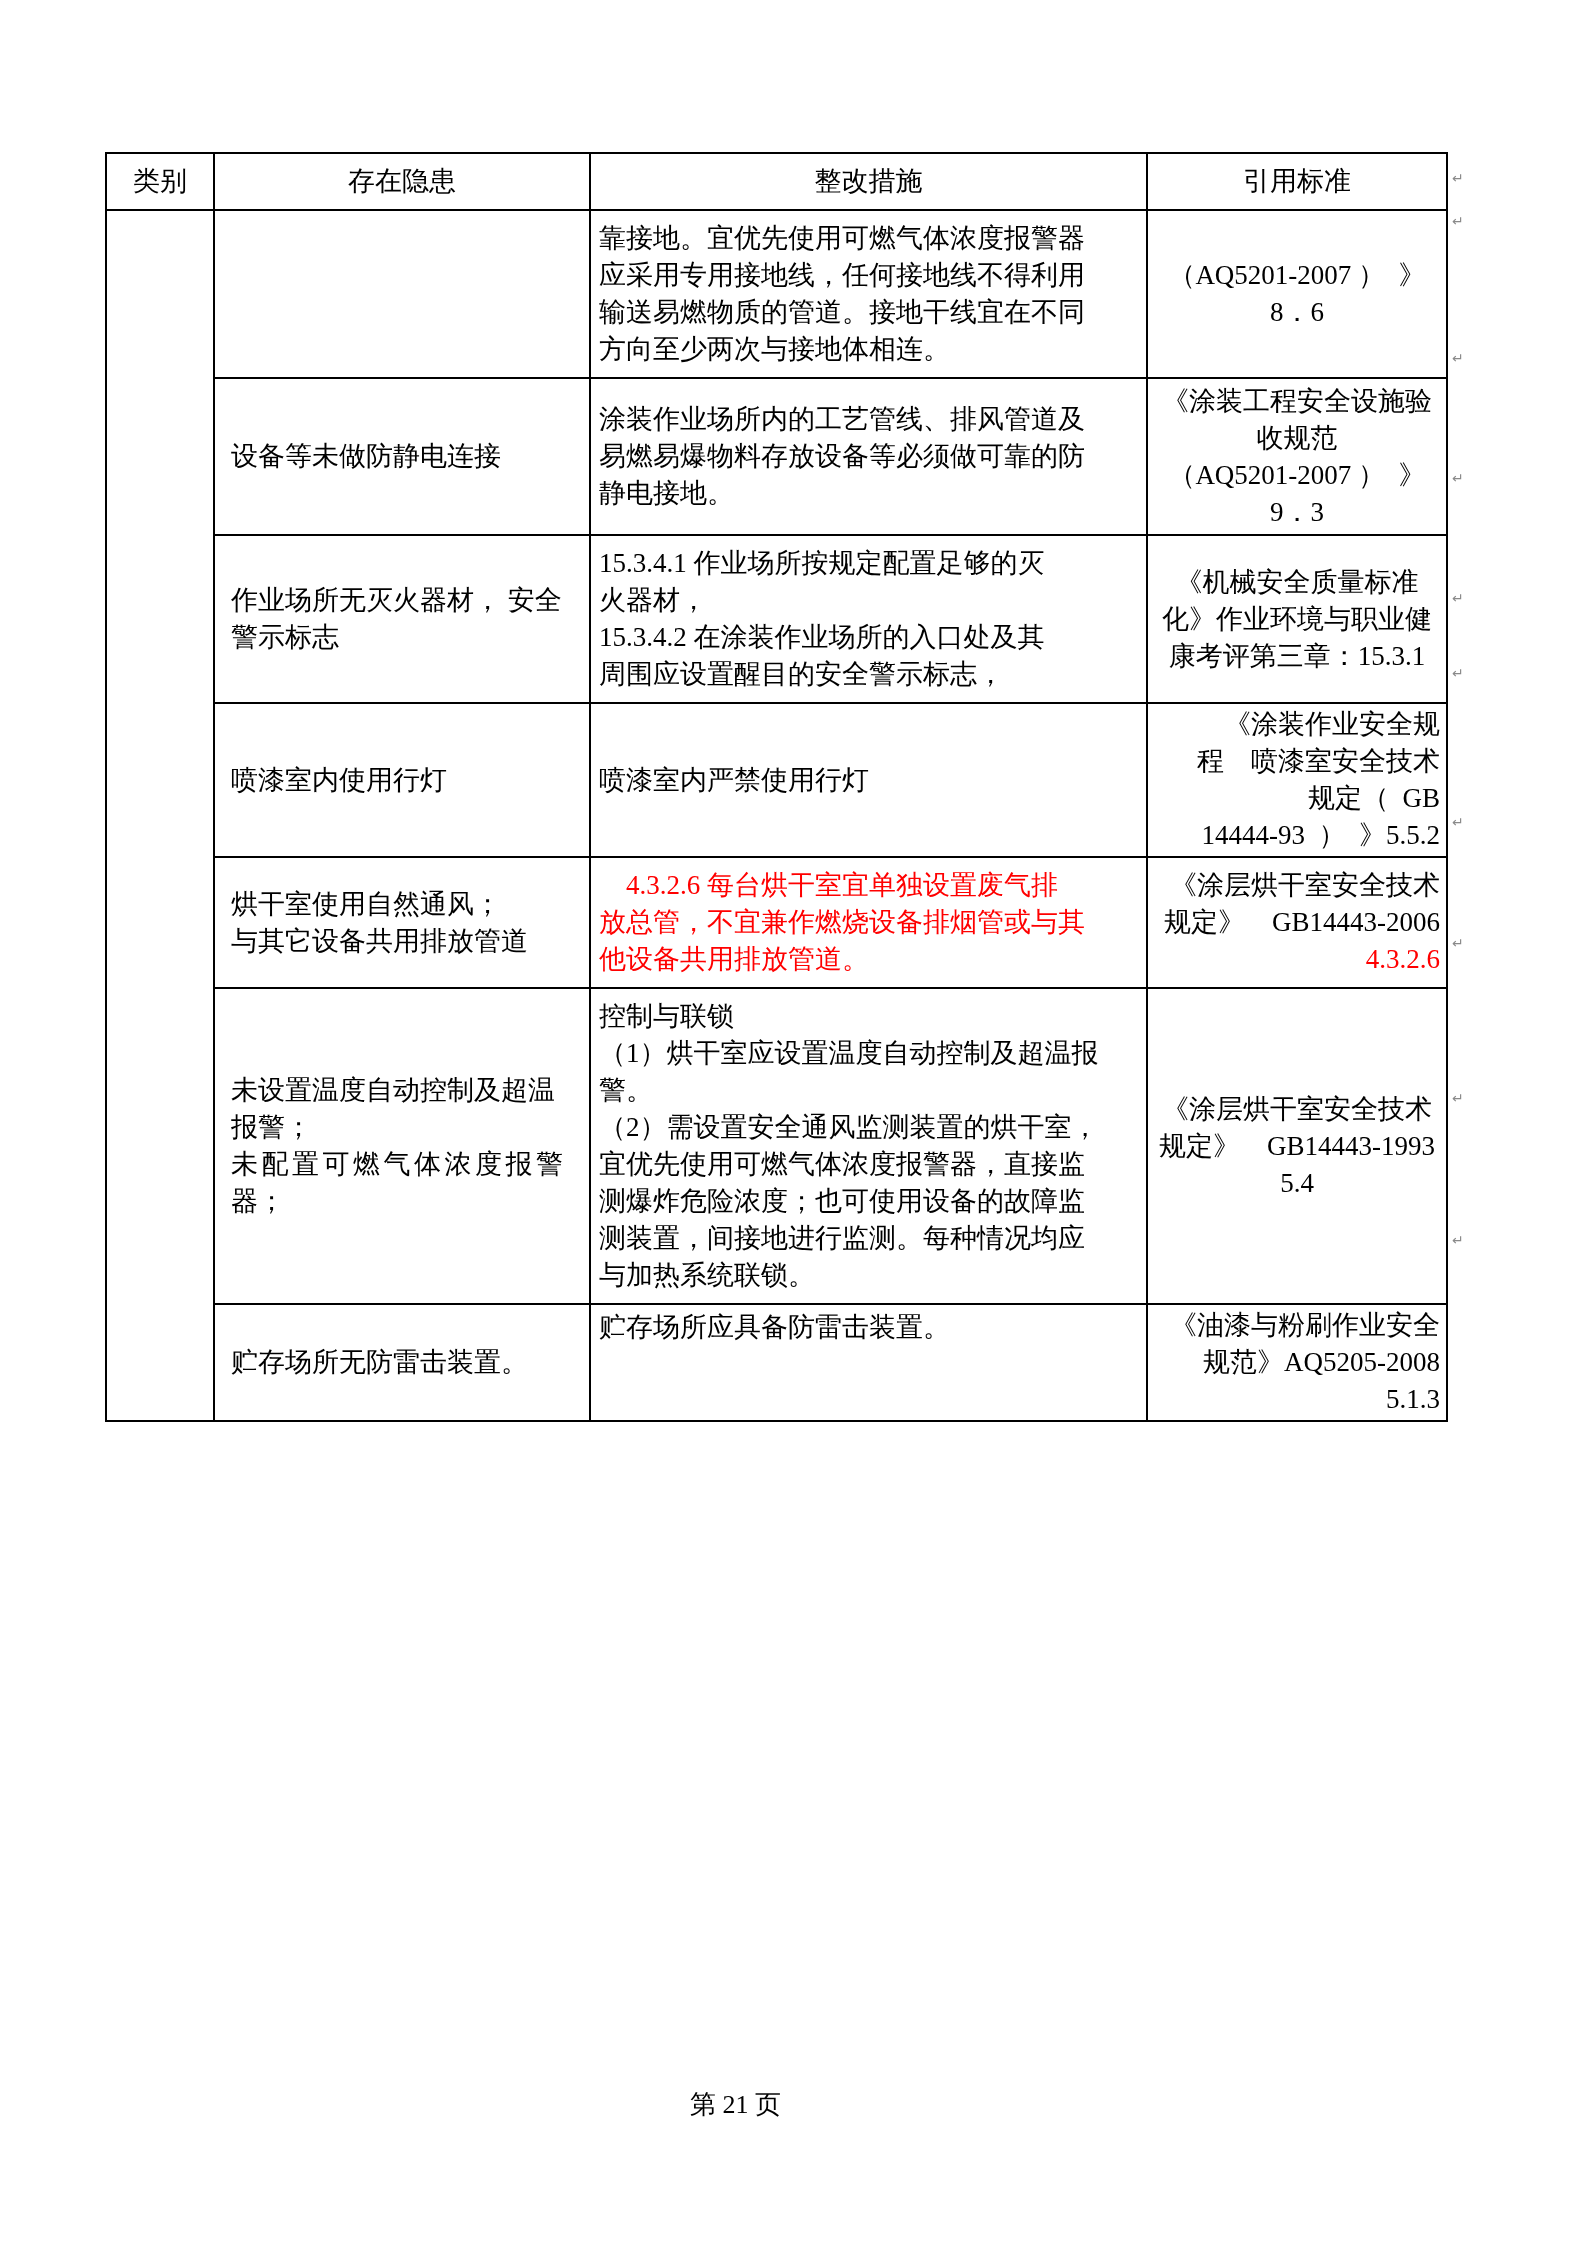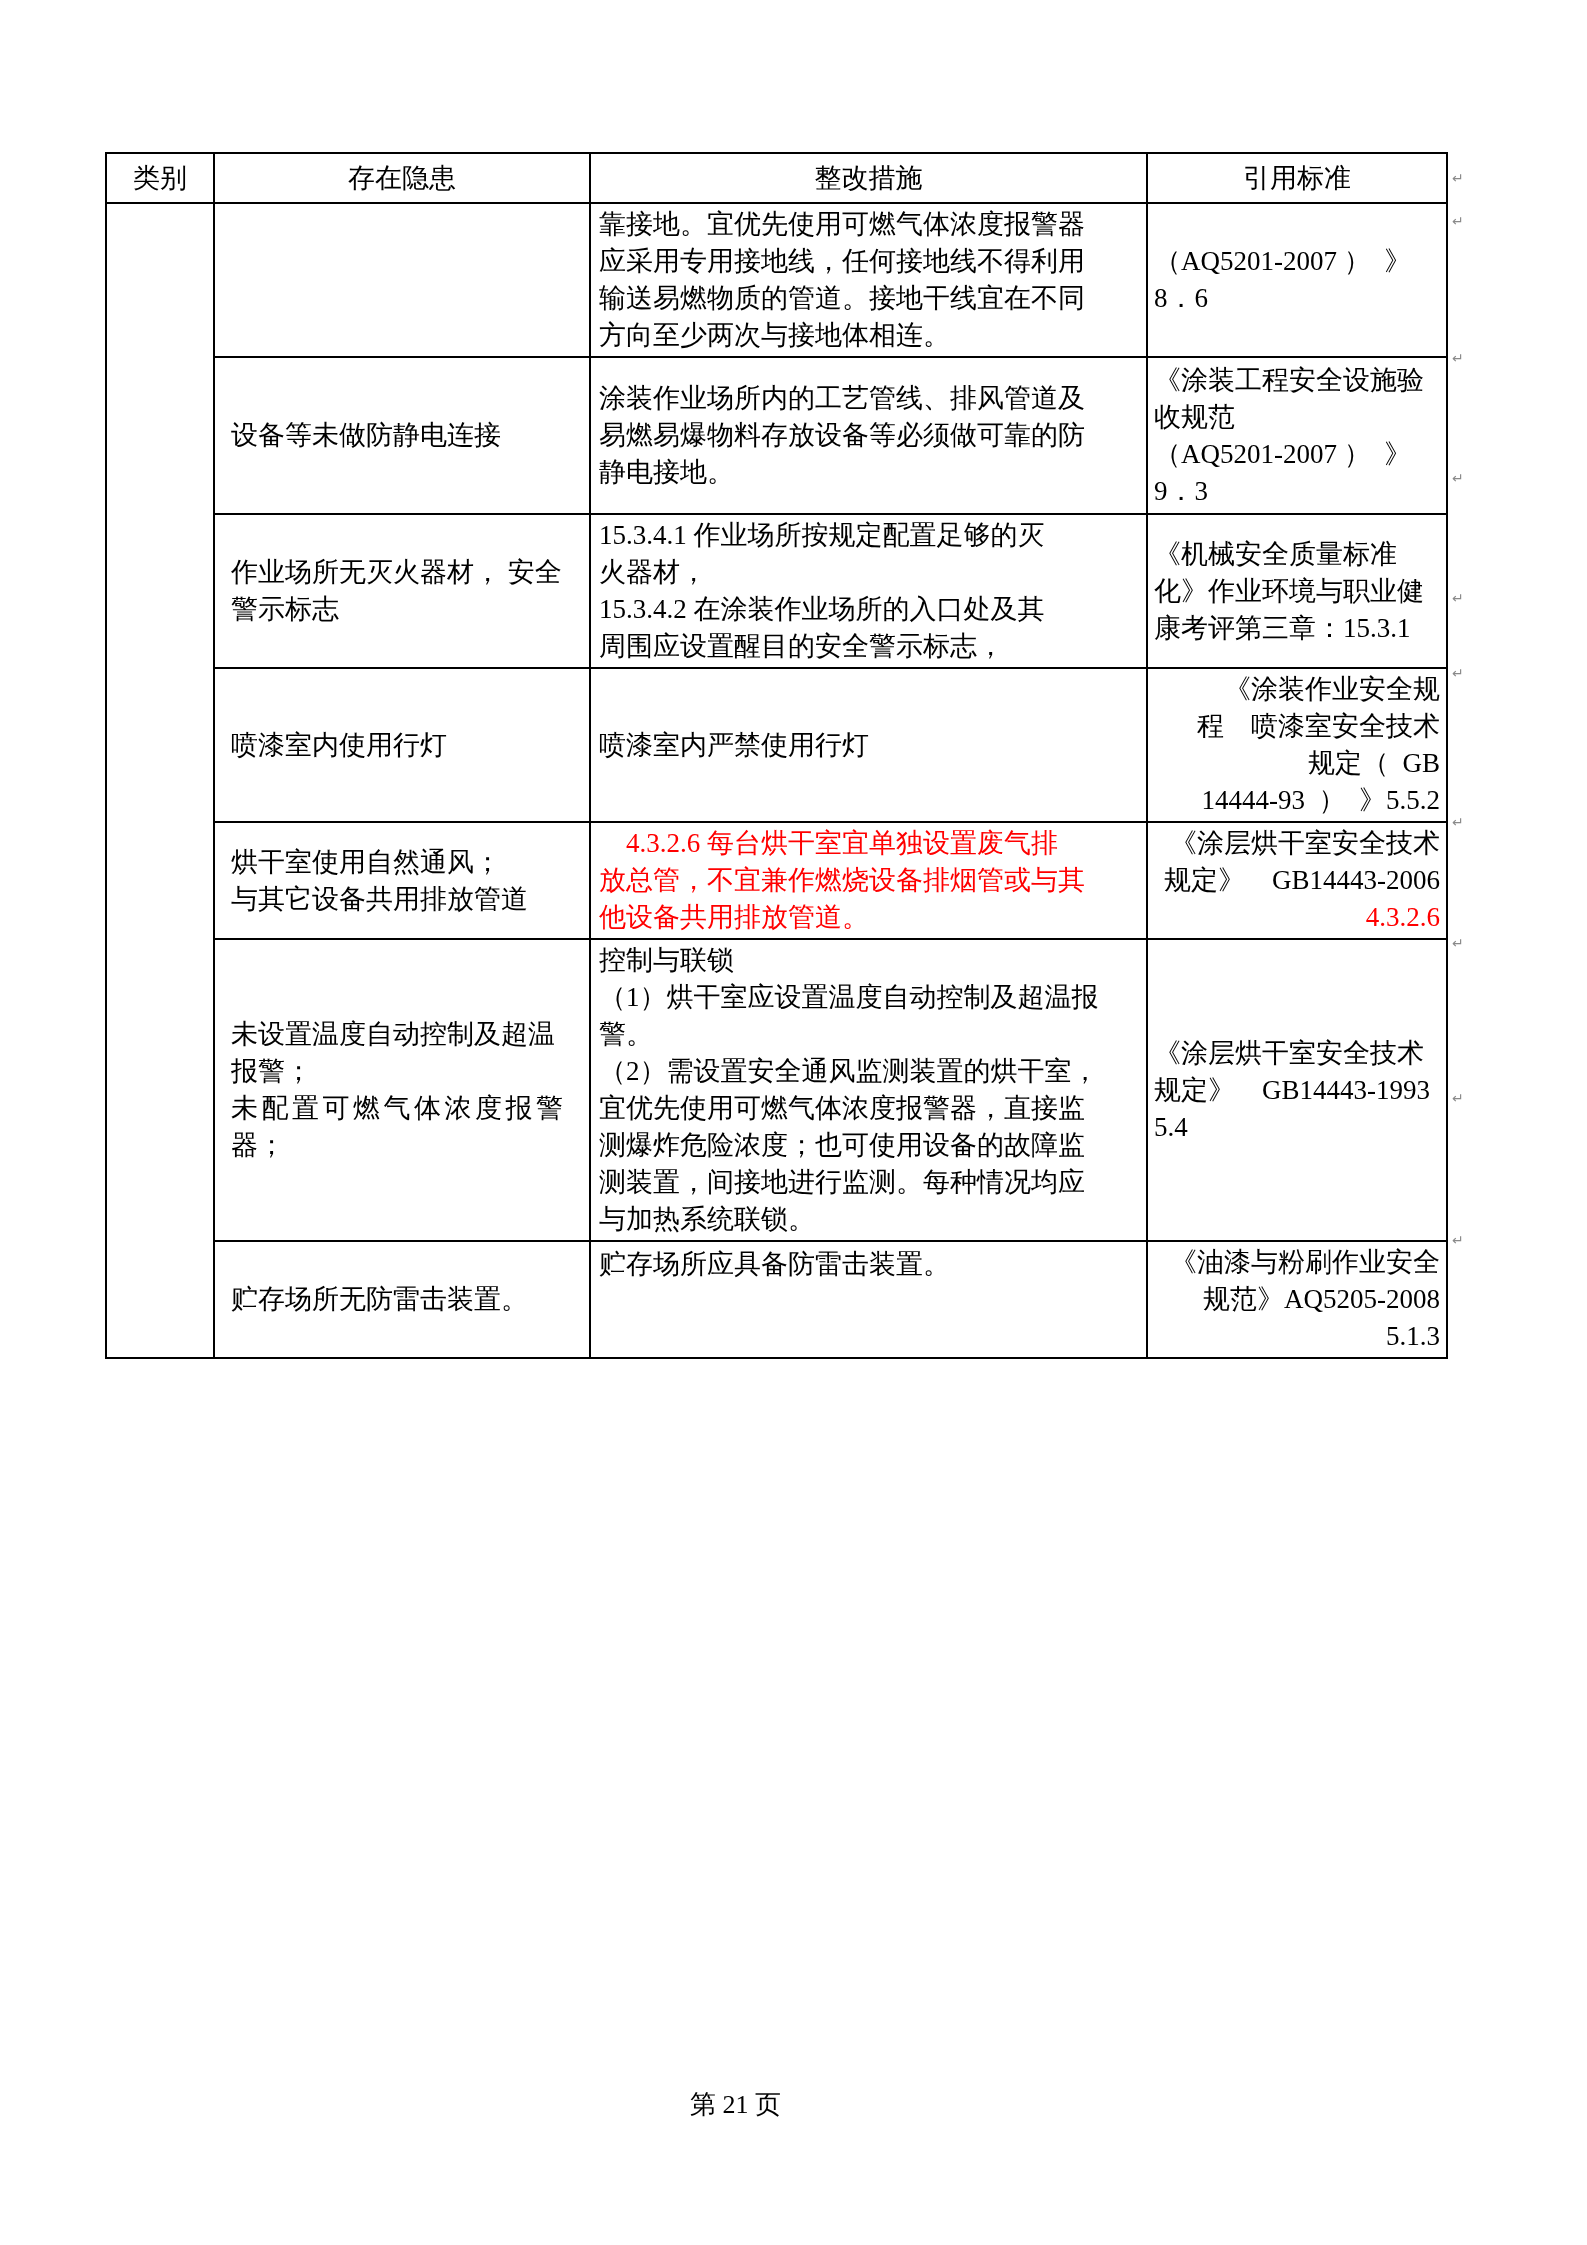--- a/index.html
+++ b/index.html
@@ -11,28 +11,28 @@
   .page{position:absolute;inset:0;}
   table.main{
     position:absolute;left:105px;top:152px;width:1341px;
     border-collapse:collapse;table-layout:fixed;
   }
   th,td{
     border:2px solid #000;
     font-weight:normal;
     font-size:27px;line-height:37px;
     vertical-align:middle;
-    padding:2px 8px;
+    padding:9px 8px;
     white-space:pre;
   }
   th{text-align:center;}
   td.cat-cell{text-align:center;}
   td.hazard{text-align:left;padding-left:16px;padding-right:10px;}
   td.measures{text-align:left;}
-  td.standard{padding:2px 6px;}
+  td.standard{text-align:center;padding:2px 6px;}
   td.standard.left{text-align:right;}
   .red{color:#ff0000;margin-left:20px;}
   .v-top{vertical-align:top;padding-top:4px;}
   .spread{letter-spacing:3.5px;}
   .mark{
     position:absolute;left:1452px;
     font-family:"DejaVu Sans",sans-serif;
     font-size:14px;line-height:16px;color:#8a8a8a;
   }
   .footer{

